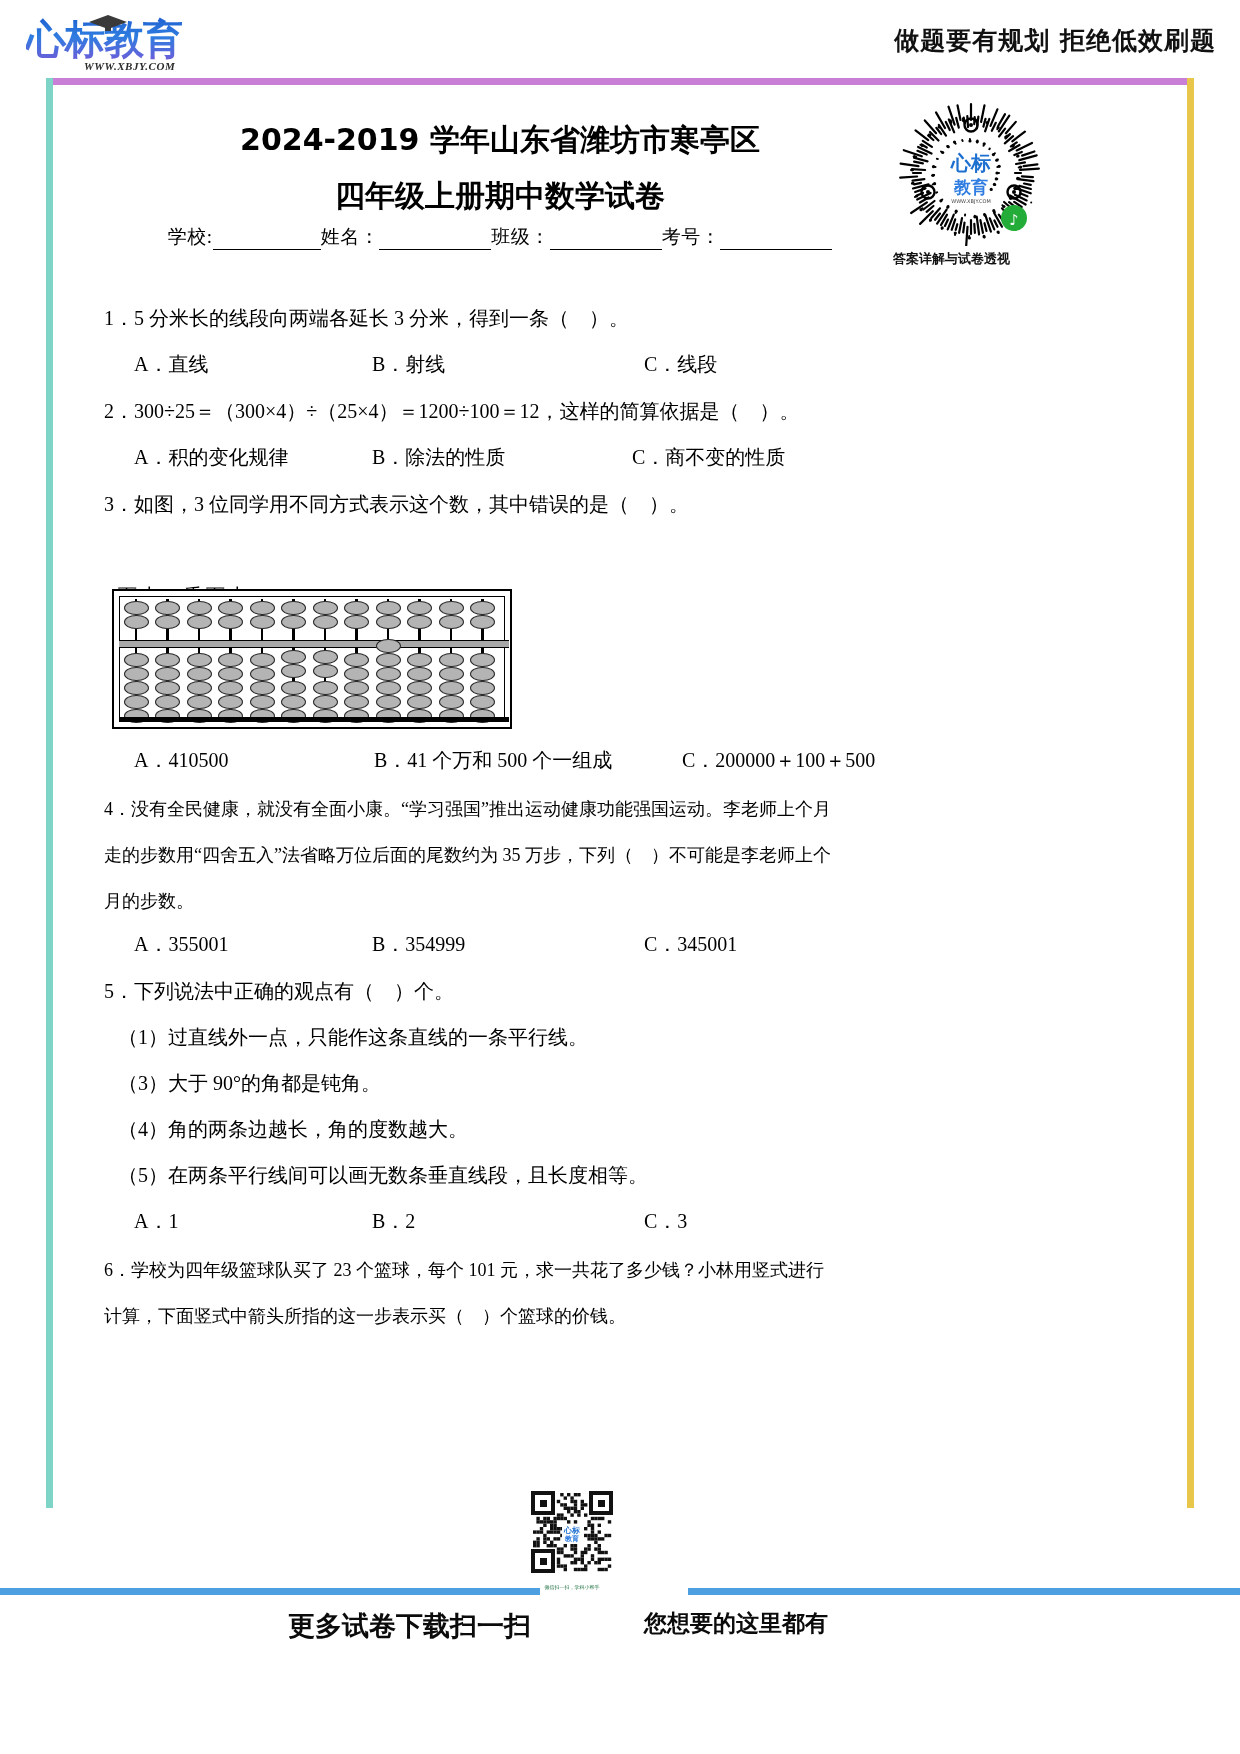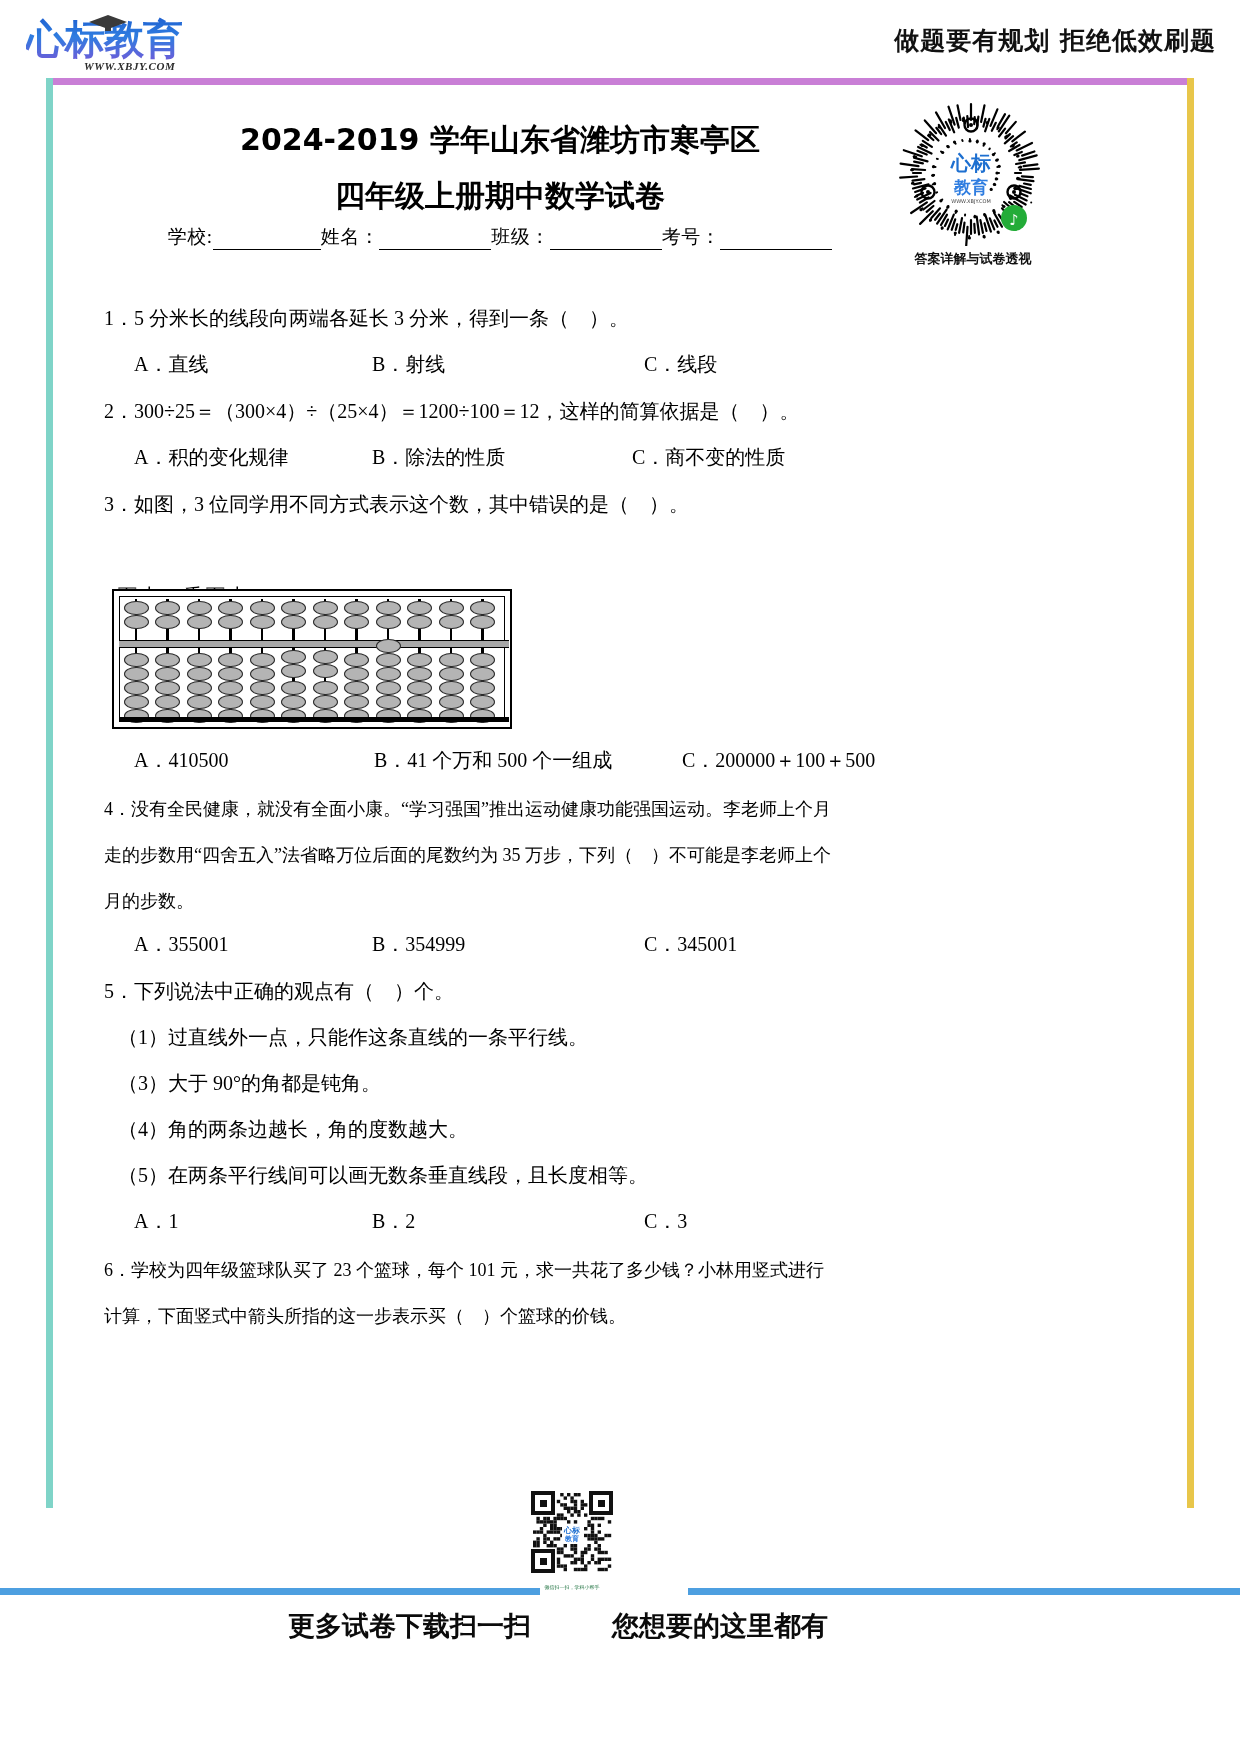--- a/index.html
+++ b/index.html
@@ -131,21 +131,20 @@
   .qr-badge {
     position: absolute;
     left: 898px; top: 100px;
     width: 146px; height: 146px;
   }
   .qr-badge svg { display: block; }
   .qr-caption {
     position: absolute;
     left: 893px; top: 250px;
     width: 160px;
-    text-align: center;
     font-family: "DejaVu Sans", sans-serif;
     font-weight: bold;
     font-size: 13px;
     color: #111;
     white-space: nowrap;
   }
 
   
   .content {
     position: absolute;
@@ -286,24 +285,24 @@
     position: absolute;
     left: 288px; top: 1608px;
     font-family: "DejaVu Sans", sans-serif;
     font-weight: bold;
     font-size: 27px;
     color: #0b0b0b;
     white-space: nowrap;
   }
   .footer-text-right {
     position: absolute;
-    left: 612px; top: 1608px;
+    left: 644px; top: 1608px;
     font-family: "DejaVu Sans", sans-serif;
     font-weight: bold;
-    font-size: 27px;
+    font-size: 23px;
     color: #0b0b0b;
     white-space: nowrap;
   }
 </style>
 </head>
 <body>
 
 <div class="top-banner">
   <div class="brand-logo">
     <div class="logo-text">心标教育</div>

